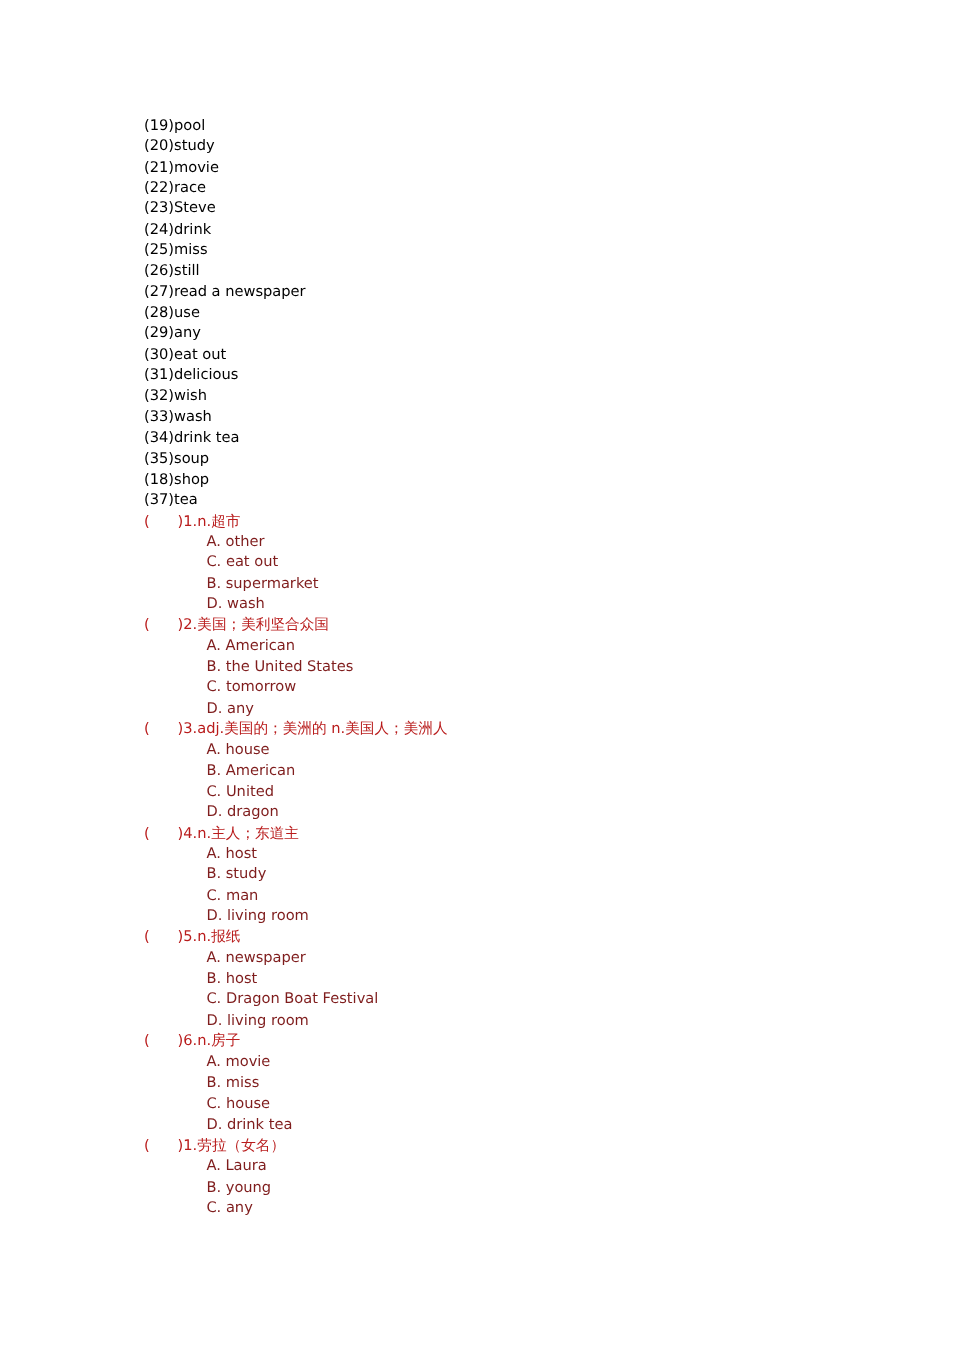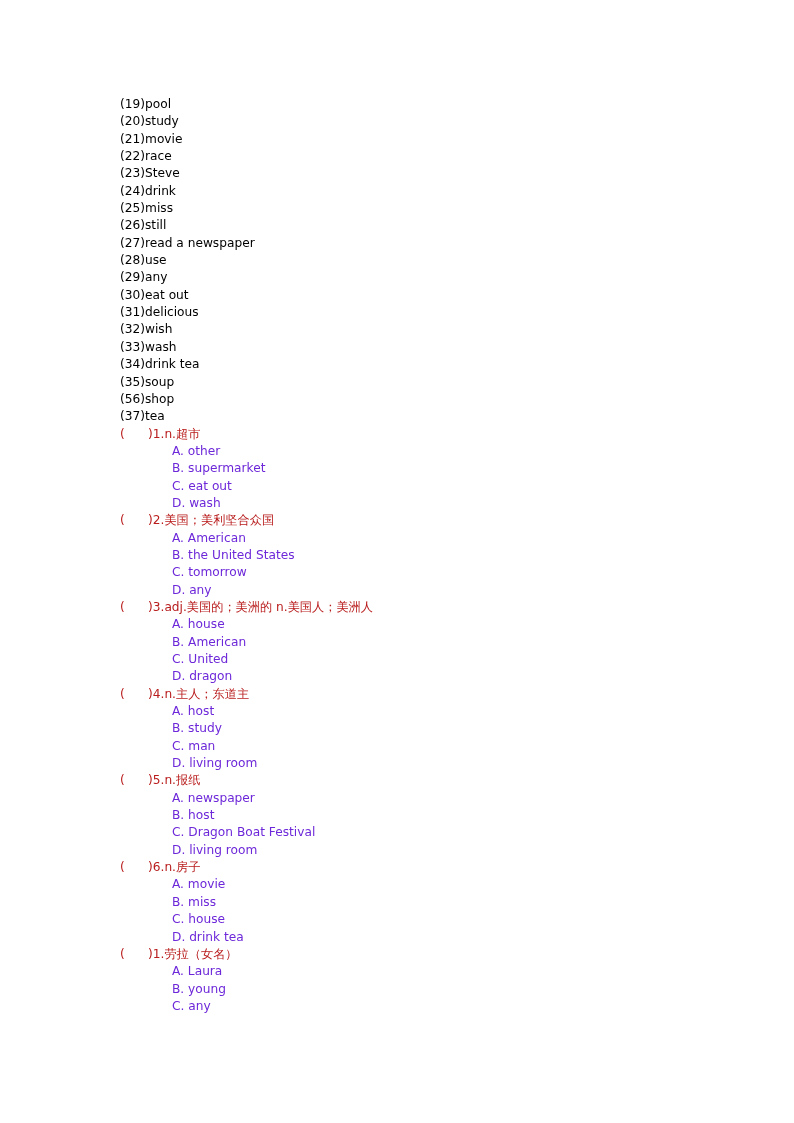--- a/index.html
+++ b/index.html
@@ -53,21 +53,21 @@
     font-size: 12.2px;
     line-height: 17.35px;
     white-space: pre;
     color: #b91c1c;
   }
   .option-row {
     font-size: 12.2px;
     line-height: 17.35px;
     white-space: pre;
     padding-left: 52px;
-    color: #6d28d9;
+    color: #7f1d1d;
   }
 </style>
 </head>
 <body>
 
 <div class="page">
   <div class="content">
 
     <div class="vocab-list">
       <div class="vocab-item">(19)pool</div>
@@ -80,31 +80,31 @@
       <div class="vocab-item">(26)still</div>
       <div class="vocab-item">(27)read a newspaper</div>
       <div class="vocab-item">(28)use</div>
       <div class="vocab-item">(29)any</div>
       <div class="vocab-item">(30)eat out</div>
       <div class="vocab-item">(31)delicious</div>
       <div class="vocab-item">(32)wish</div>
       <div class="vocab-item">(33)wash</div>
       <div class="vocab-item">(34)drink tea</div>
       <div class="vocab-item">(35)soup</div>
-      <div class="vocab-item">(56)shop</div>
+      <div class="vocab-item">(18)shop</div>
       <div class="vocab-item">(37)tea</div>
     </div>
 
     <div class="questions">
 
       <div class="question-block">
         <div class="question-stem">(      )1.n.超市</div>
         <div class="option-row">A. other</div>
+        <div class="option-row">C. eat out</div>
         <div class="option-row">B. supermarket</div>
-        <div class="option-row">C. eat out</div>
         <div class="option-row">D. wash</div>
       </div>
 
       <div class="question-block">
         <div class="question-stem">(      )2.美国；美利坚合众国</div>
         <div class="option-row">A. American</div>
         <div class="option-row">B. the United States</div>
         <div class="option-row">C. tomorrow</div>
         <div class="option-row">D. any</div>
       </div>

